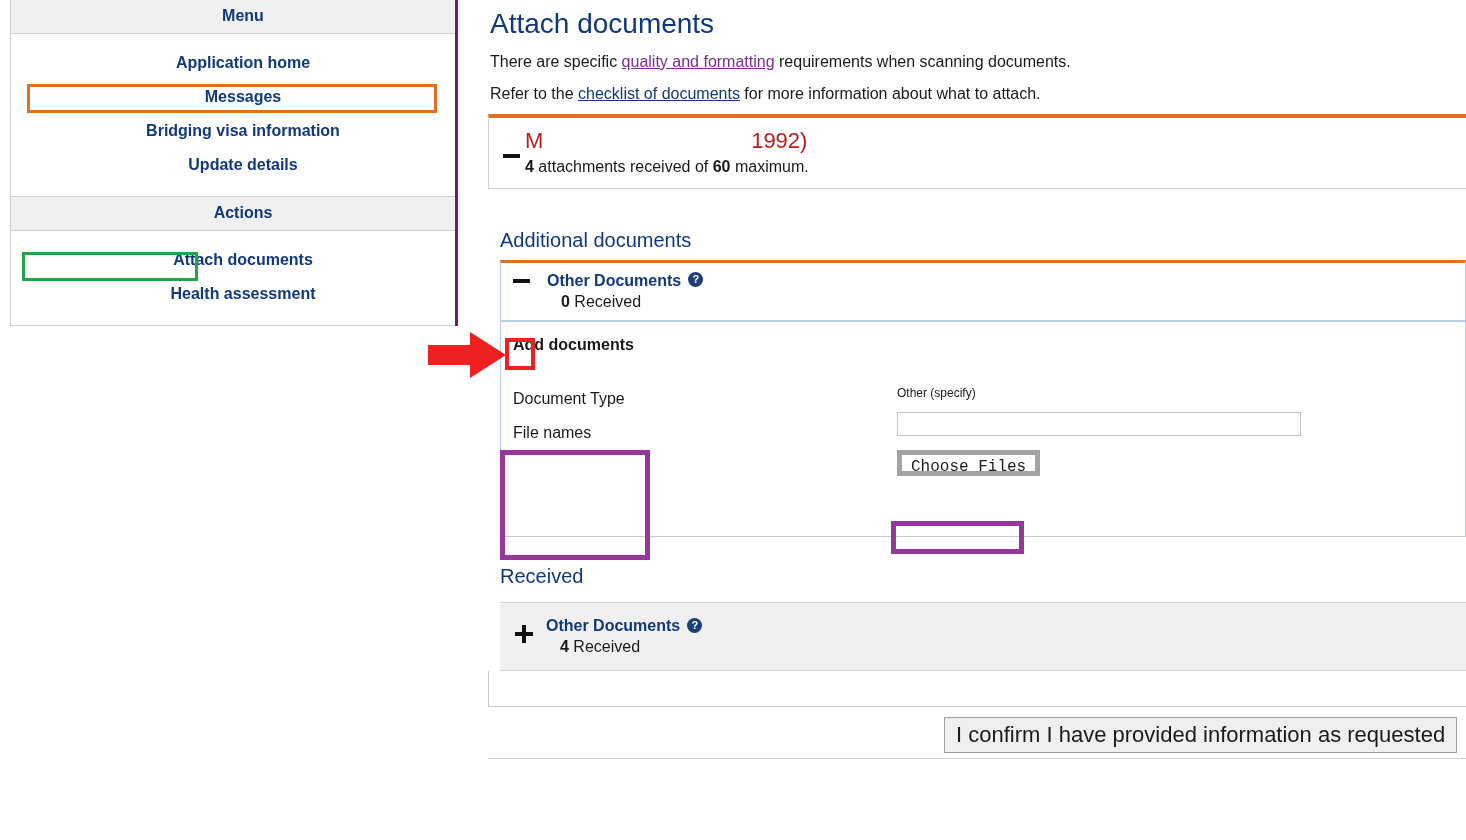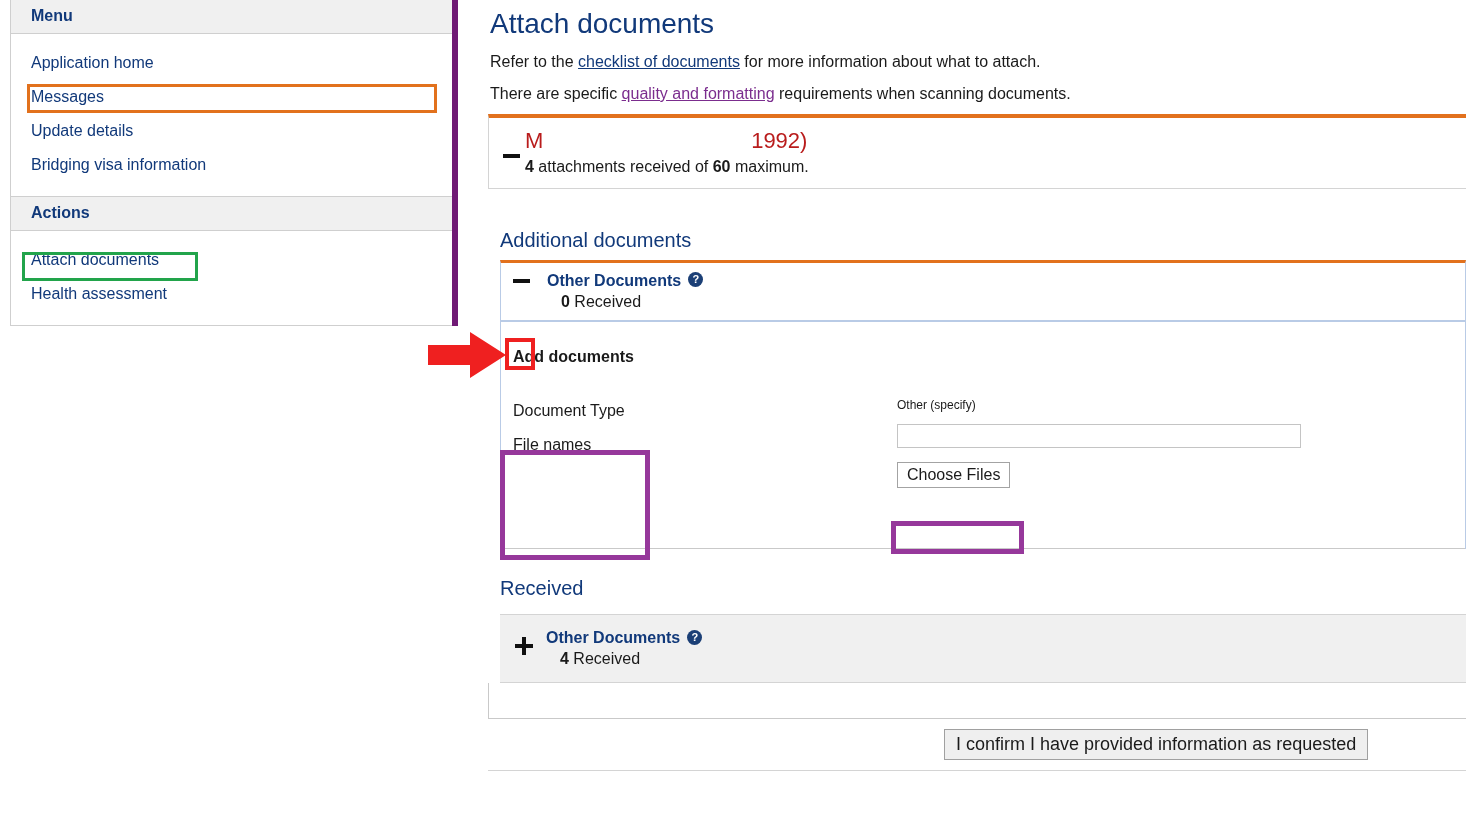--- a/index.html
+++ b/index.html
@@ -10,34 +10,35 @@
     font-family: "Liberation Sans", sans-serif;
     overflow: hidden;
   }
   .page { position: relative; width: 1466px; height: 840px; }
 
   
   .sidebar {
     position: absolute; left: 10px; top: 0; width: 448px;
     background: #ffffff;
     border-left: 1px solid #cfcfcf;
-    border-right: 6px solid #701a75;
+    border-right: 3px solid #701a75;
+    text-align: center;
   }
   .side-block { border-bottom: 1px solid #cfcfcf; }
   .side-header {
     background: #f0f0f0;
     border-bottom: 1px solid #cfcfcf;
     padding: 7px 0 8px 20px;
     font-size: 16px; font-weight: bold; color: #11397a;
   }
   .side-list { padding: 12px 0 14px 0; }
   .side-item {
     display: block;
     padding: 2px 0 2px 20px;
-    font-size: 16px; font-weight: normal;
+    font-size: 16px; font-weight: bold;
     color: #11397a; text-decoration: none;
     line-height: 30px;
   }
 
   
   .anno-orange-msg {
     position: absolute; left: 27px; top: 84px;
     width: 410px; height: 29px;
     border: 3px solid #e2711d; pointer-events: none;
   }
@@ -152,21 +153,21 @@
     width: 18px; height: 4px; background: #111;
   }
   .plus-toggle::after {
     content: ""; position: absolute; left: 7px; top: 0;
     width: 4px; height: 18px; background: #111;
   }
 
   .add-body {
     border-bottom: 1px solid #c9c9c9;
     padding: 12px 11px 30px 0;
-    position: relative; min-height: 215px; margin-top: 12px;
+    position: relative; min-height: 215px;
   }
   .add-title {
     font-size: 16px; font-weight: bold; color: #1a1a1a;
     margin: 2px 0 0 12px;
   }
   .form-grid {
     position: relative; margin-top: 28px;
   }
   .labels-col {
     position: absolute; left: 12px; top: 0; width: 260px;
@@ -180,24 +181,24 @@
     display: block; width: 404px; height: 24px;
     border: 1px solid #c4c4c4; background: #fff;
     margin-top: 8px; font-size: 14px; padding: 0 4px;
     font-family: "Liberation Sans", sans-serif;
   }
   .file-row {
     display: flex; align-items: stretch; margin-top: 14px;
     width: 348px; height: 26px;
   }
   .choose-btn {
-    border: 1px solid #a3a3a3; background: #fff;
+    border: 5px solid #a3a3a3; background: #fff;
     font-size: 16px; color: #1a1a1a;
     padding: 0 9px; line-height: 24px;
-    font-family: Liberation Sans, sans-serif;
+    font-family: Liberation Mono, monospace;
     cursor: pointer; white-space: nowrap;
   }
   .file-name {
     flex: 1; border: 1px solid #c4c4c4; border-left: none;
     font-size: 16px; color: #1a1a1a; line-height: 24px; padding-left: 4px;
     background: #fff;
   }
 
   .received-title {
     font-size: 20px; color: #11397a; margin: 28px 0 0 12px;
@@ -216,21 +217,21 @@
     border-left: 1px solid #c9c9c9;
     height: 36px; margin-left: 0;
   }
   .confirm-row {
     text-align: left; position: relative; height: 52px;
     border-bottom: 1px solid #d4d4d4;
   }
   .confirm-btn {
     position: absolute; left: 456px; top: 10px;
     border: 1px solid #a0a0a0; background: #efefef;
-    font-size: 18px; color: #1a1a1a;
+    font-size: 22px; color: #1a1a1a;
     padding: 4px 11px;
     font-family: "Liberation Sans", sans-serif; cursor: pointer;
   }
 
   
   .anno-red-box {
     position: absolute; left: 505px; top: 338px;
     width: 30px; height: 32px; border: 4px solid #ef2020;
     pointer-events: none; z-index: 20;
   }
@@ -254,22 +255,22 @@
 
 <div class="page">
 
   <div class="sidebar">
 
     <div class="side-block">
       <div class="side-header">Menu</div>
       <div class="side-list">
         <a class="side-item" href="#">Application home</a>
         <a class="side-item" href="#">Messages</a>
+        <a class="side-item" href="#">Bridging visa information</a>
         <a class="side-item" href="#">Update details</a>
-        <a class="side-item" href="#">Bridging visa information</a>
       </div>
     </div>
 
     <div class="side-block">
       <div class="side-header">Actions</div>
       <div class="side-list">
         <a class="side-item" href="#">Attach documents</a>
         <a class="side-item" href="#">Health assessment</a>
       </div>
     </div>
@@ -277,25 +278,25 @@
 
   <div class="anno-orange-msg"></div>
   <div class="anno-green-attach"></div>
 
   <div class="main">
     <div class="main-inner">
 
       <h1 class="page-title">Attach documents</h1>
 
       <div class="intro">
+        <span>There are specific </span><a class="link-purple" href="#">quality and formatting</a><span> requirements when scanning documents.</span>
+      </div>
+
+      <div class="intro">
         <span>Refer to the </span><a class="link-navy" href="#">checklist of documents</a><span> for more information about what to attach.</span>
-      </div>
-
-      <div class="intro">
-        <span>There are specific </span><a class="link-purple" href="#">quality and formatting</a><span> requirements when scanning documents.</span>
       </div>
 
 
       <div class="applicant-card">
         <div class="applicant-toggle"></div>
         <div class="applicant-name">M                                  1992)</div>
         <div class="applicant-count">
           <b>4</b><span> attachments received of </span><b>60</b><span> maximum.</span>
         </div>
       </div>

